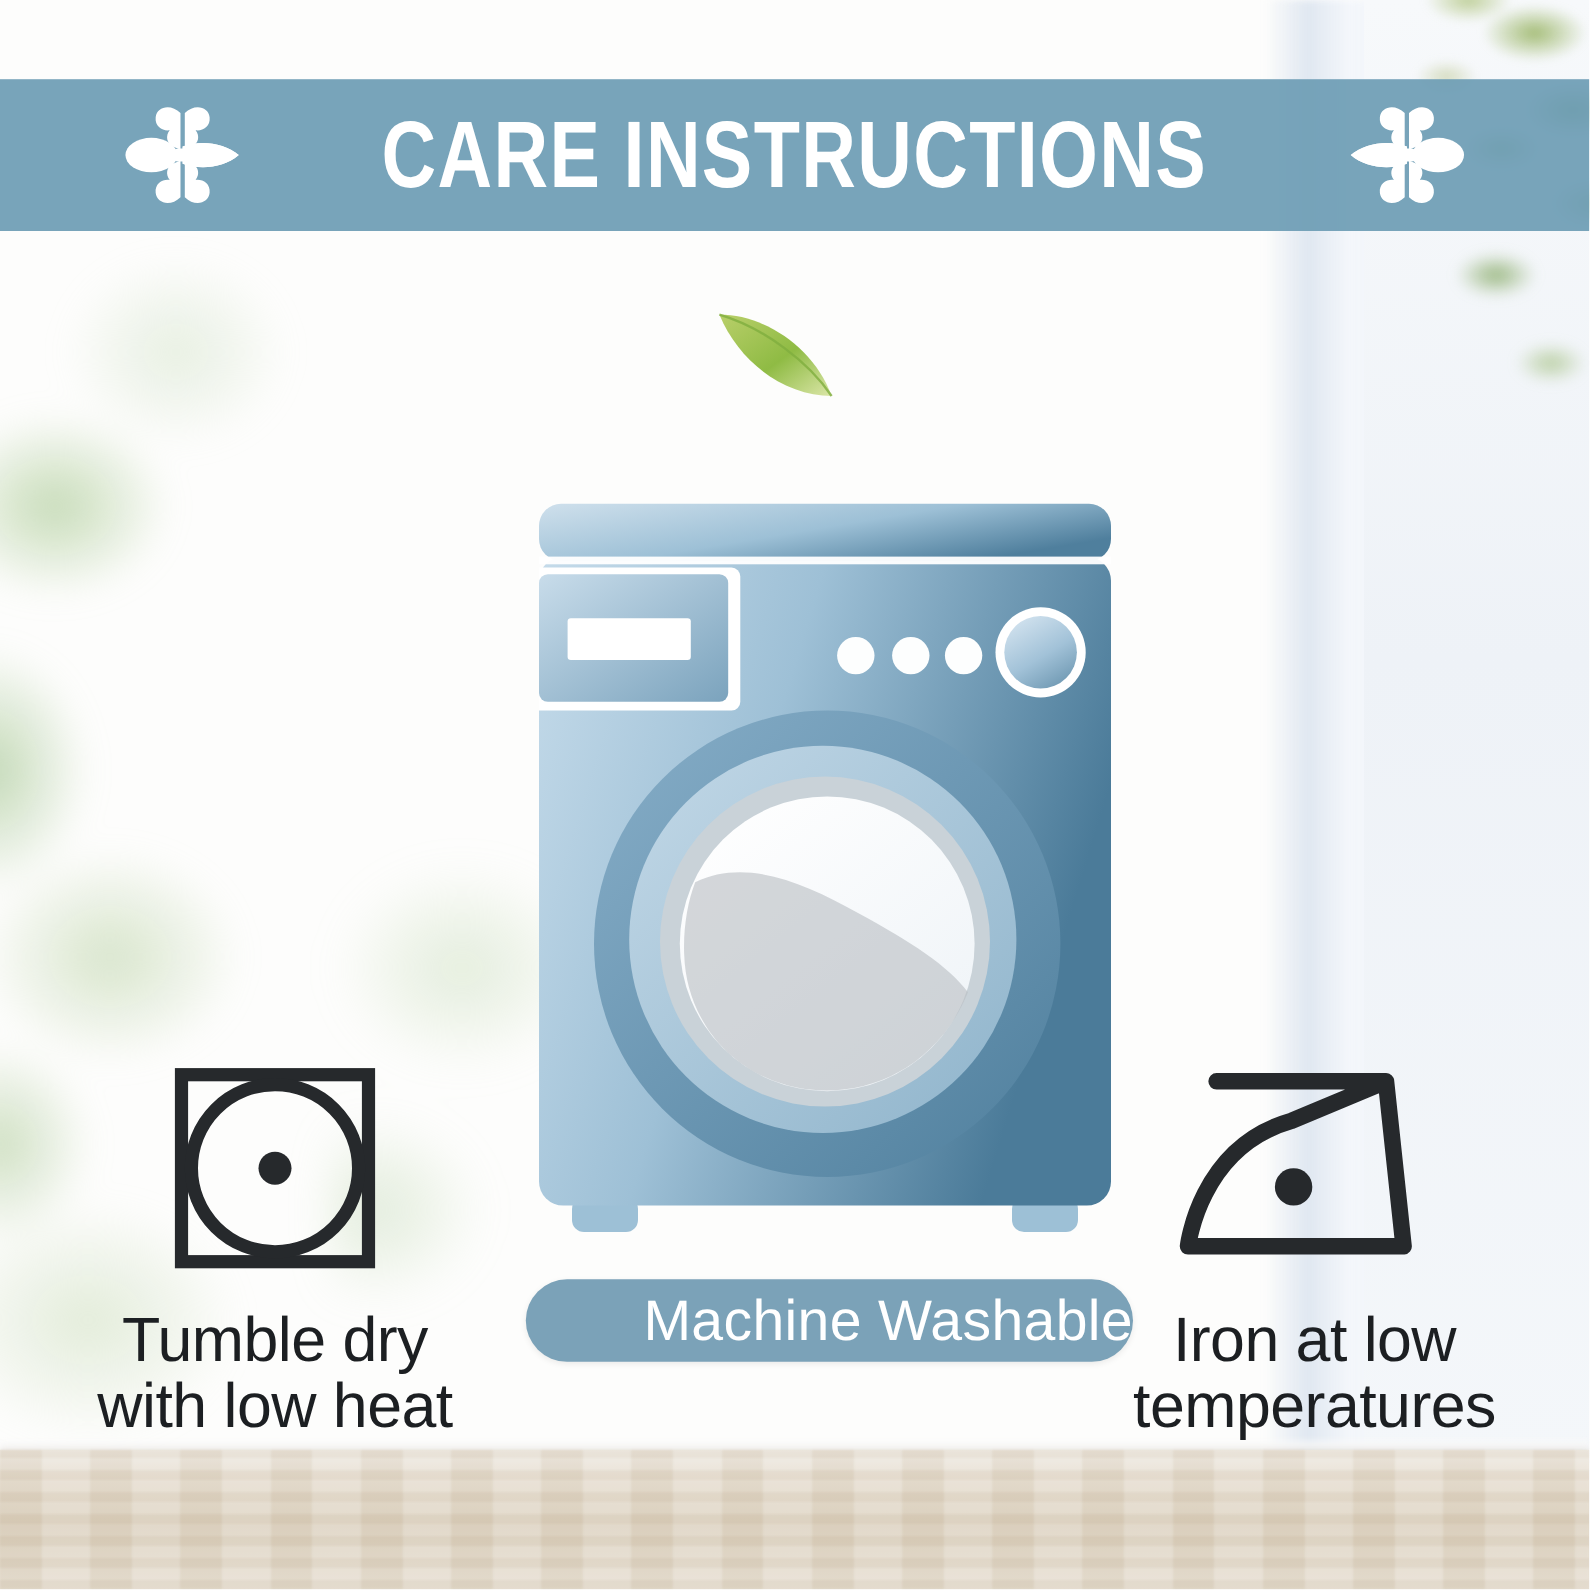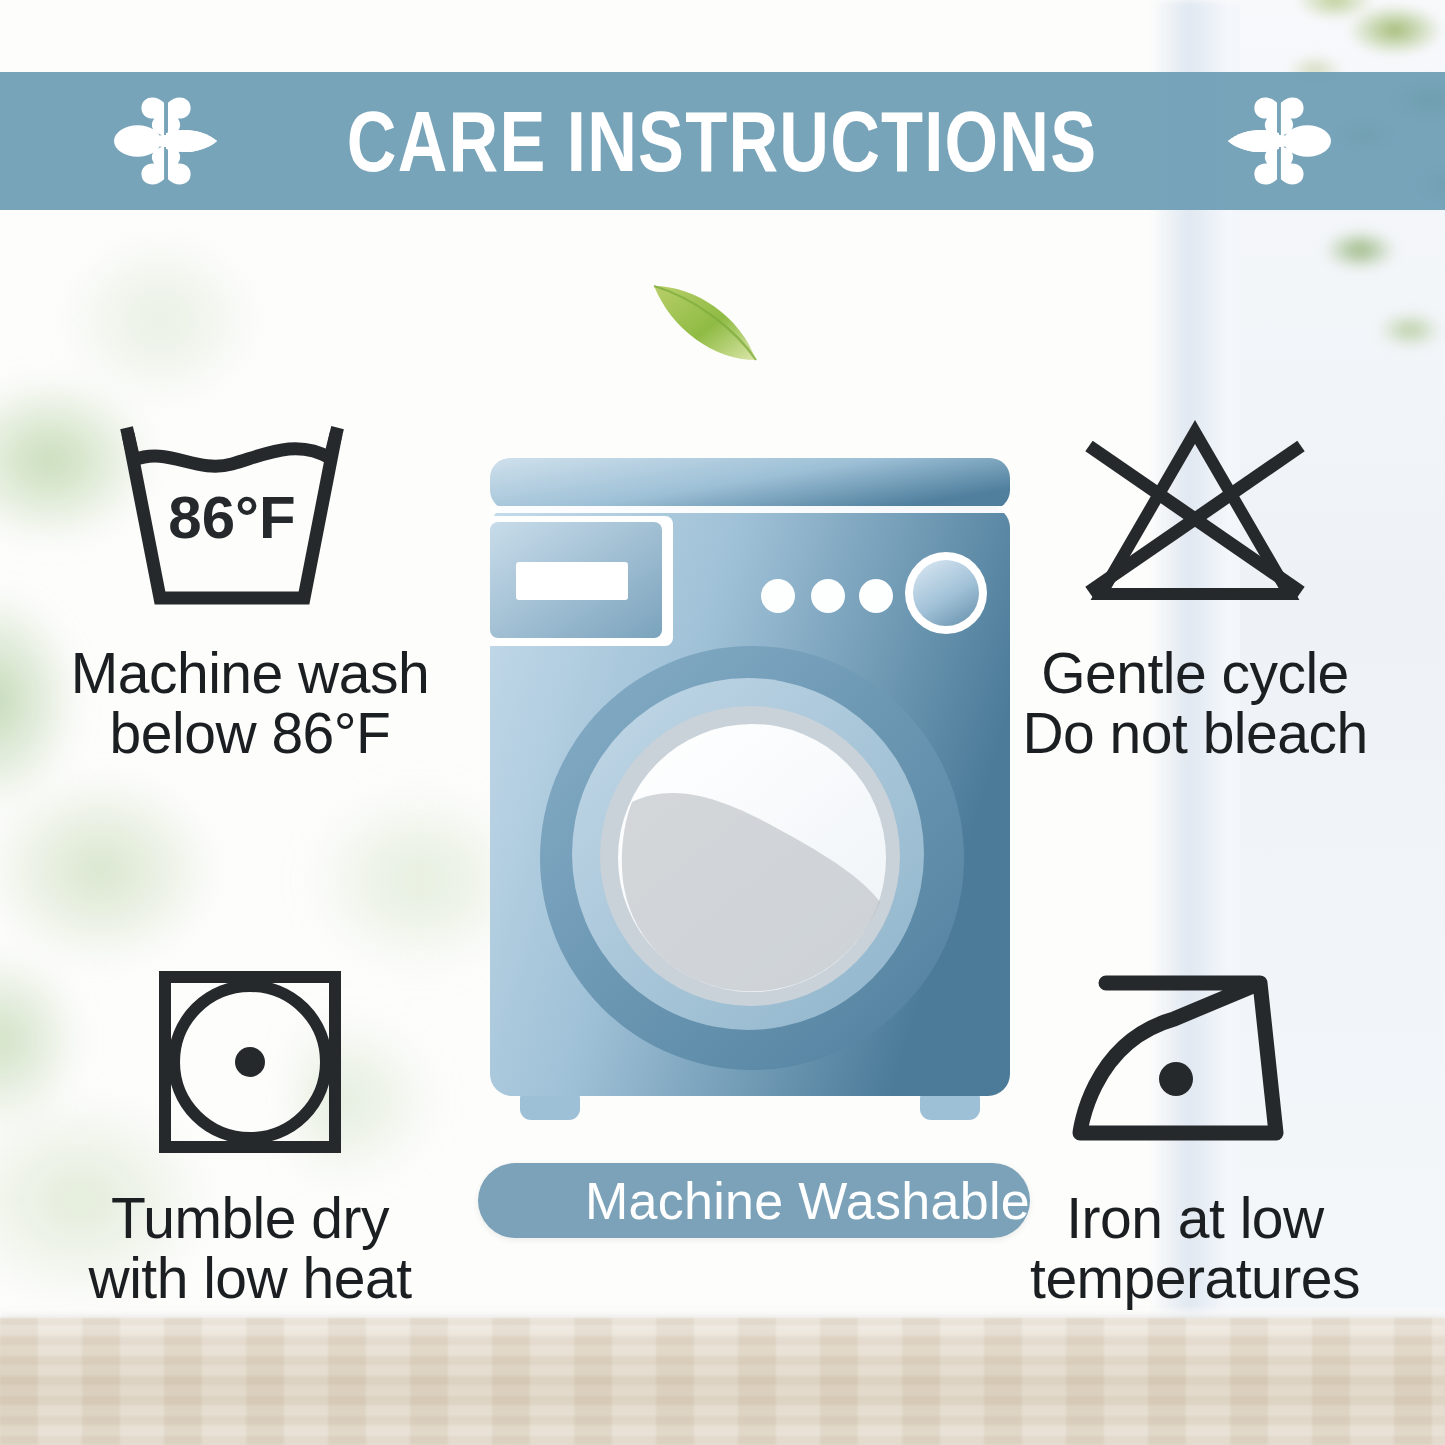--- a/index.html
+++ b/index.html
@@ -164,43 +164,21 @@
       <linearGradient id="lfg" x1="0" y1="0" x2="1" y2="1">
         <stop offset="0%" stop-color="#b9cf6a"></stop>
         <stop offset="55%" stop-color="#8fbb44"></stop>
         <stop offset="100%" stop-color="#dbe6a8"></stop>
       </linearGradient>
     </defs>
     <path d="M14 18 C55 18, 100 48, 116 92 C74 92, 32 62, 14 18 Z" fill="url(#lfg)"></path>
     <path d="M14 18 C55 30, 96 62, 116 92" fill="none" stroke="#7fae3e" stroke-width="2.2" opacity=".8"></path>
   </svg>
 
-  <div class="cell" id="cell-wash">
-    <div class="icon-wrap">
-      <svg width="272" height="200" viewBox="0 0 272 200">
-        <path d="M14 14 L20 40 C54 26, 82 54, 118 44 C150 35, 182 18, 216 38 L222 14" fill="none" stroke="#26292C" stroke-width="13" stroke-linecap="square" stroke-linejoin="round"></path>
-        <path d="M14 14 L46 178 L190 178 L222 14" fill="none" stroke="#26292C" stroke-width="13" stroke-linejoin="miter"></path>
-        <text x="118" y="118" text-anchor="middle" font-family="Liberation Sans, sans-serif" font-size="60" font-weight="700" fill="#26292C">86°F</text>
-      </svg>
-    </div>
-    <div class="cap">Machine wash
-below 86°F</div>
-  </div>
-
-  <div class="cell" id="cell-bleach">
-    <div class="icon-wrap">
-      <svg width="272" height="200" viewBox="0 0 272 200">
-        <path d="M136 12 L230 174 L42 174 Z" fill="none" stroke="#26292C" stroke-width="12" stroke-linejoin="miter"></path>
-        <line x1="30" y1="26" x2="242" y2="172" stroke="#26292C" stroke-width="13" stroke-linecap="butt"></line>
-        <line x1="242" y1="26" x2="30" y2="172" stroke="#26292C" stroke-width="13" stroke-linecap="butt"></line>
-      </svg>
-    </div>
-    <div class="cap">Gentle cycle
-Do not bleach</div>
-  </div>
+
 
   <div class="cell" id="cell-dry">
     <div class="icon-wrap">
       <svg width="210" height="200" viewBox="0 0 210 200">
         <rect x="20" y="12" width="170" height="170" fill="none" stroke="#26292C" stroke-width="12"></rect>
         <circle cx="105" cy="97" r="76" fill="none" stroke="#26292C" stroke-width="12"></circle>
         <circle cx="105" cy="97" r="15" fill="#26292C"></circle>
       </svg>
     </div>
     <div class="cap">Tumble dry

